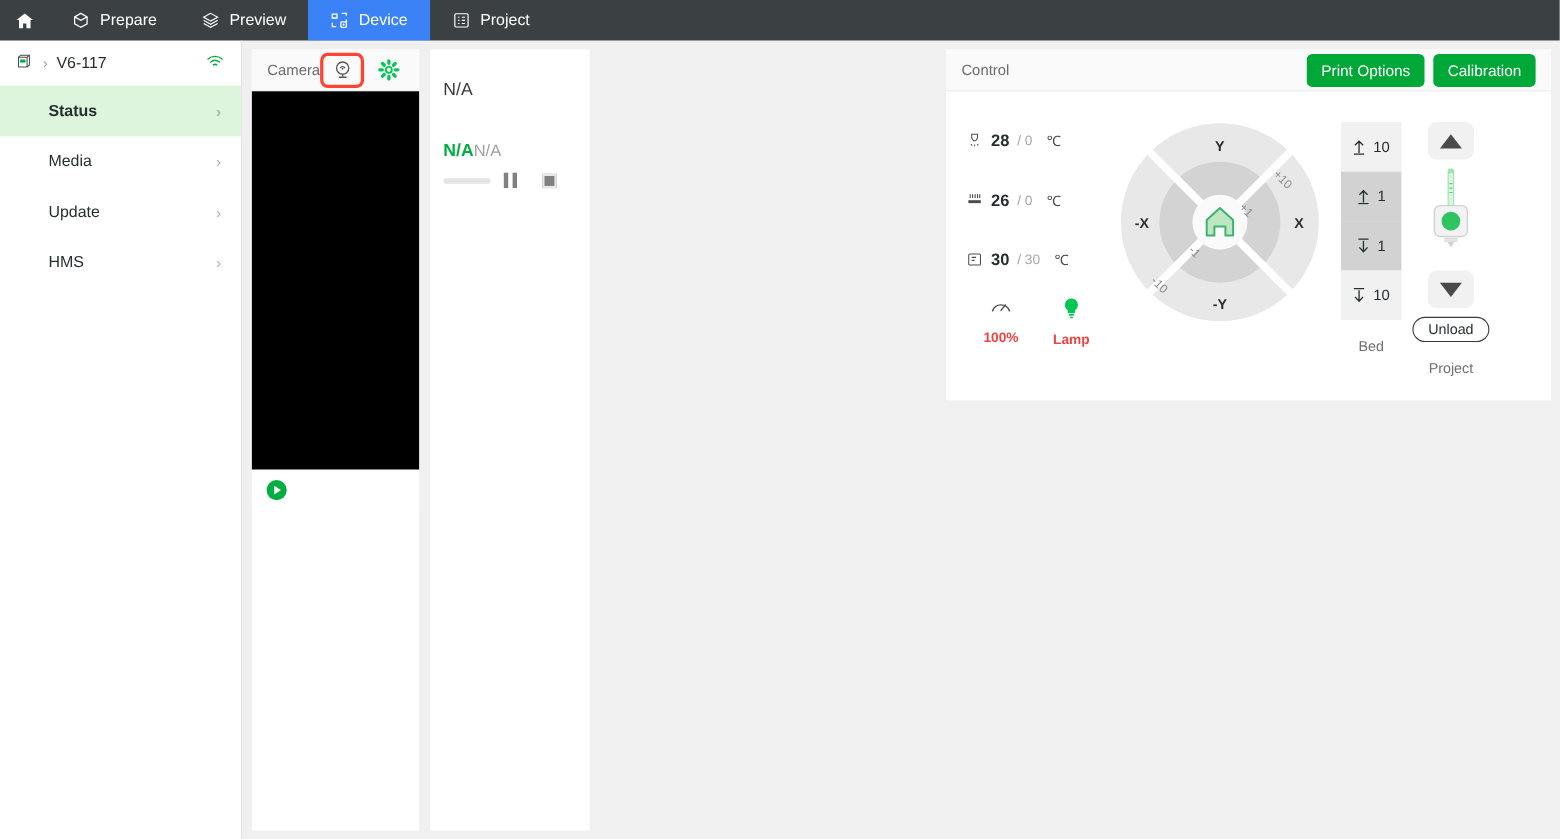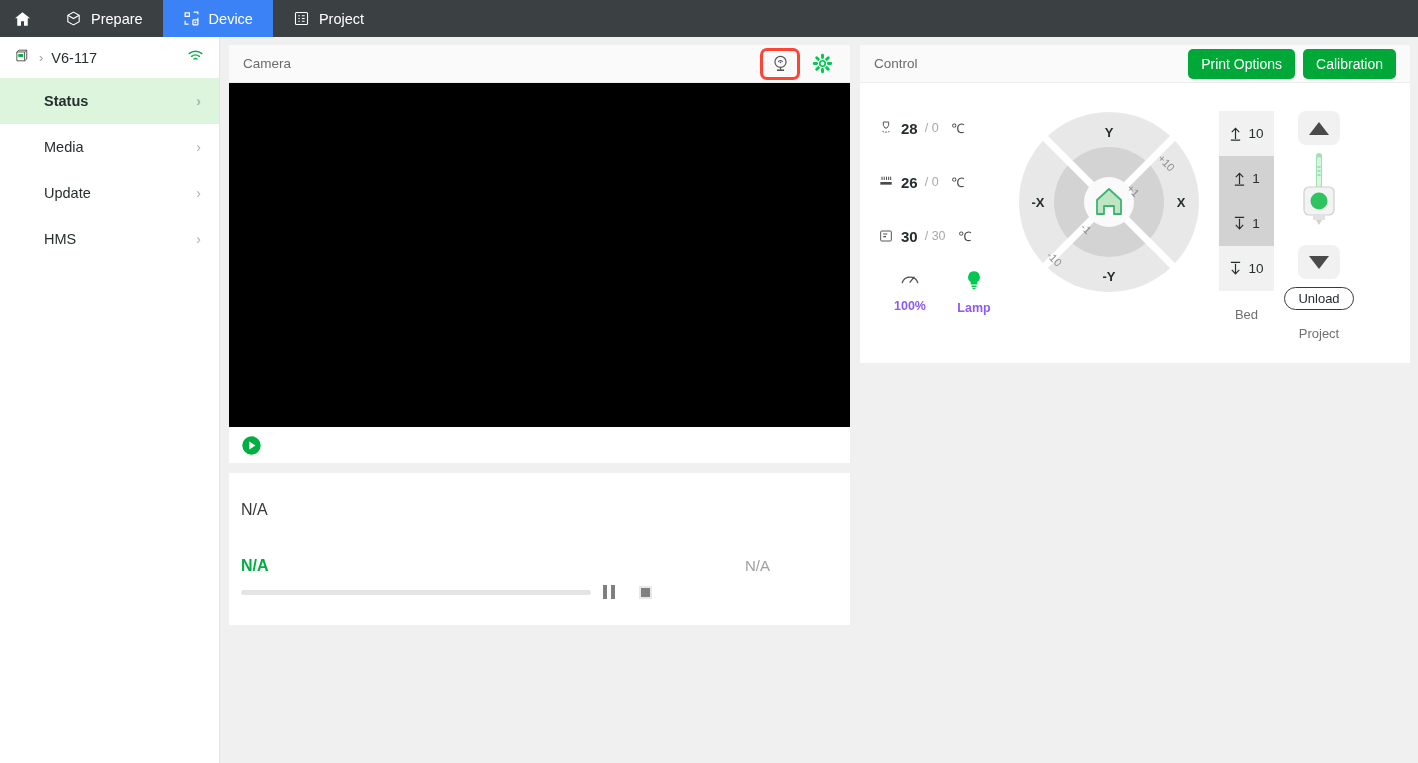--- a/index.html
+++ b/index.html
@@ -53,21 +53,21 @@
   }
   .side-item.active { background: #dcf5dc; font-weight: bold; }
   .side-item .arrow { margin-left: auto; color: #b0b0b0; font-size: 14px; }
 
   
   .main {
     flex: 1; display: flex; gap: 10px;
     padding: 8px 8px 8px 9px;
     background: #f0f0f0;
   }
-  .col-left { width: 621px; display: flex; flex-direction: column; gap: 10px; }
+  .col-left { width: 621px; display: flex; gap: 10px; }
   .col-right { flex: 1; }
 
   .panel { background: #ffffff; }
   .panel-head {
     height: 38px; display: flex; align-items: center;
     padding: 0 14px;
     border-bottom: 1px solid #ededed;
     background: #fafafa;
   }
   .panel-title { font-size: 13.5px; color: #6b6b6b; }
@@ -119,21 +119,21 @@
   }
   .control-body { display: flex; padding: 18px 14px 22px 14px; }
 
   .temp-col { width: 132px; padding-left: 4px; }
   .temp-row { display: flex; align-items: center; height: 54px; gap: 7px; }
   .temp-cur { font-size: 15px; font-weight: bold; color: #262e30; }
   .temp-tgt { font-size: 12.5px; color: #a8a8a8; }
   .temp-unit { font-size: 13px; color: #4a4a4a; margin-left: 6px; }
   .two-up { display: flex; margin-top: 6px; }
   .mini { width: 66px; text-align: center; }
-  .mini .lbl { font-size: 12.5px; font-weight: bold; color: #8b5cf6; margin-top: 6px; }
+  .mini .lbl { font-size: 12.5px; font-weight: bold; color: #ef4444; margin-top: 6px; }
   .mini.dim .lbl { font-weight: normal; color: #8d8d8d; font-size: 11.5px; }
   .fans-row { display: flex; margin-top: 16px; }
   .fans-row .mini { width: 66px; }
 
   
   .wheel-col { width: 205px; display: flex; align-items: flex-start; justify-content: center; padding-top: 10px; }
   .wheel { position: relative; width: 182px; height: 182px; }
   .wheel svg { display: block; }
 
   
@@ -174,20 +174,30 @@
   <div class="nav-tab">
     <span class="ico">
       <svg width="17" height="17" viewBox="0 0 24 24" fill="none" stroke="#fff" stroke-width="1.6">
           <path d="M12 3l8 4.5v9L12 21l-8-4.5v-9z"></path>
           <path d="M4 7.5l8 4.5 8-4.5"></path>
         </svg>
     </span>
     <span>Prepare</span>
   </div>
 
+  <div class="nav-tab">
+    <span class="ico">
+      <svg width="17" height="17" viewBox="0 0 24 24" fill="none" stroke="#fff" stroke-width="1.5">
+          <path d="M12 3 3 8l9 5 9-5z"></path>
+          <path d="M3 12l9 5 9-5"></path>
+          <path d="M3 16l9 5 9-5"></path>
+        </svg>
+    </span>
+    <span>Preview</span>
+  </div>
 
   <div class="nav-tab active">
     <span class="ico">
       <svg width="17" height="17" viewBox="0 0 24 24" fill="none" stroke="#fff" stroke-width="1.7">
         <path d="M3 4h6v5H3z"></path>
           <path d="M15 3h6v3"></path>
           <path d="M21 11v4"></path>
         <path d="M3 15v5h5"></path>
           <rect x="14" y="14" width="7" height="7" rx="1"></rect>
           <circle cx="17.5" cy="17.5" r="1.3" fill="#fff" stroke="none"></circle>

